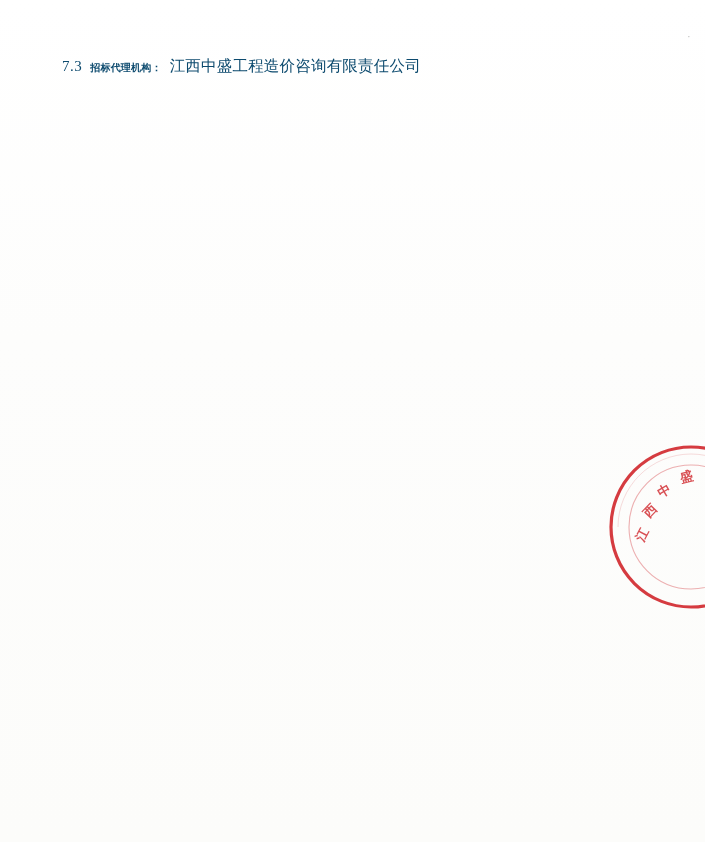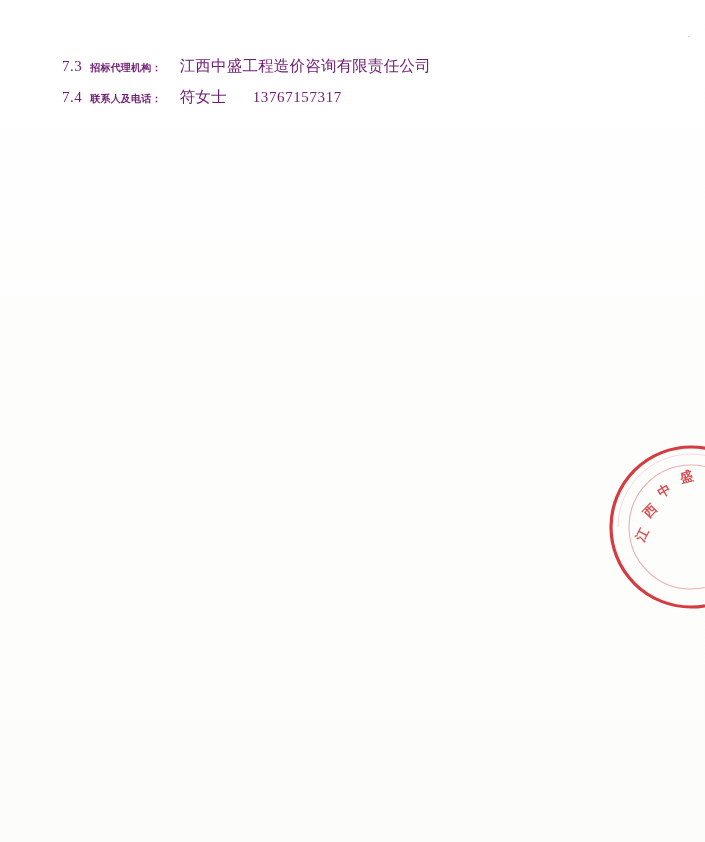--- a/index.html
+++ b/index.html
@@ -33,21 +33,21 @@
   }
   .lines {
     position: absolute;
     left: 62px;
     top: 58px;
     width: 580px;
   }
   .doc-line {
     display: flex;
     align-items: baseline;
-    color: #701a75;
+    color: #0c4a6e;
     font-size: 15.5px;
     line-height: 1;
     margin-bottom: 15px;
     white-space: nowrap;
   }
   .num {
     font-family: "Liberation Serif", serif;
     font-size: 15px;
     letter-spacing: 0.5px;
     margin-right: 8px;
@@ -55,21 +55,21 @@
   .label {
     font-family: "DejaVu Serif", "Liberation Serif", serif;
     font-size: 10px;
     font-weight: 700;
     letter-spacing: 0.2px;
   }
   .value {
     font-family: Liberation Sans, sans-serif;
     font-size: 15.5px;
     letter-spacing: 0.2px;
-    margin-left: 18px;
+    margin-left: 8px;
   }
   .value.phone {
     font-family: "Liberation Serif", serif;
     letter-spacing: 0.6px;
     margin-left: 26px;
     font-size: 15px;
   }
   
   .stamp {
     position: absolute;
@@ -120,26 +120,20 @@
 
   <div class="content">
     <div class="lines">
 
       <div class="doc-line">
         <span class="num">7.3</span>
         <span class="label">招标代理机构：</span>
         <span class="value">江西中盛工程造价咨询有限责任公司</span>
       </div>
 
-      <div class="doc-line">
-        <span class="num">7.4</span>
-        <span class="label">联系人及电话：</span>
-        <span class="value">符女士</span>
-        <span class="value phone">13767157317</span>
-      </div>
 
 
     </div>
   </div>
 
   <div class="stamp">
     <svg width="190" height="190" viewBox="0 0 190 190" aria-hidden="true">
       <circle cx="95" cy="95" r="80" fill="none" stroke="#cf2026" stroke-width="3.2" opacity="0.88"></circle>
       <circle cx="95" cy="95" r="62" fill="none" stroke="#cf2026" stroke-width="1.1" opacity="0.35"></circle>
       <path d="M22 95 A73 73 0 0 1 168 95" fill="none" stroke="#cf2026" stroke-width="0.8" opacity="0.2"></path>

